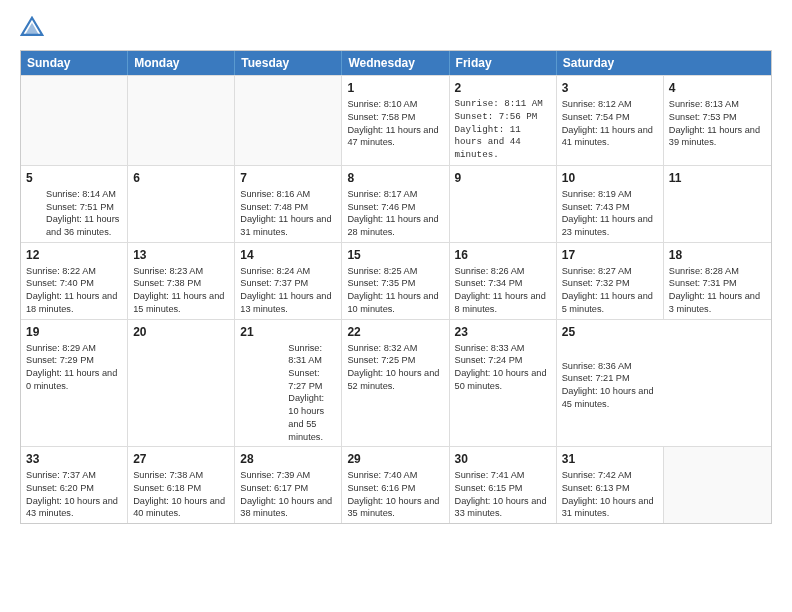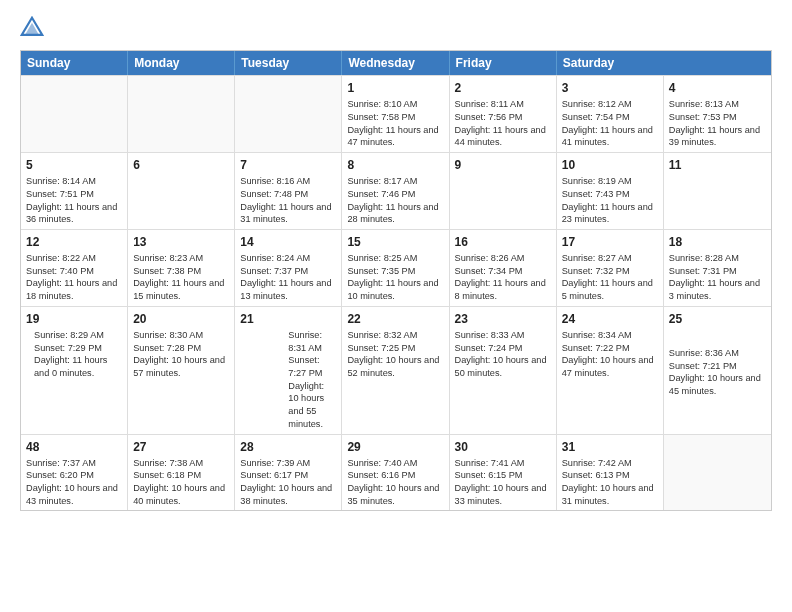--- a/index.html
+++ b/index.html
@@ -149,41 +149,41 @@
           <div class="cal-cell empty"></div>
           <div class="cal-cell empty"></div>
           <div class="cal-cell">
             <div class="day-number">1</div>
             <div class="cell-text" style="white-space: pre-line;">Sunrise: 8:10 AM
 Sunset: 7:58 PM
 Daylight: 11 hours and 47 minutes.</div>
           </div>
           <div class="cal-cell">
             <div class="day-number">2</div>
-            <div class="cell-text" style="white-space: pre-line;">Sunrise: 8:11 AM
+            <div class="cell-text" style="white-space: pre-line; font-family: Liberation Mono, monospace;">Sunrise: 8:11 AM
 Sunset: 7:56 PM
 Daylight: 11 hours and 44 minutes.</div>
           </div>
           <div class="cal-cell">
             <div class="day-number">3</div>
             <div class="cell-text" style="white-space: pre-line;">Sunrise: 8:12 AM
 Sunset: 7:54 PM
 Daylight: 11 hours and 41 minutes.</div>
           </div>
           <div class="cal-cell">
             <div class="day-number">4</div>
             <div class="cell-text" style="white-space: pre-line;">Sunrise: 8:13 AM
 Sunset: 7:53 PM
 Daylight: 11 hours and 39 minutes.</div>
           </div>
         </div>
         <div class="cal-row">
           <div class="cal-cell">
             <div class="day-number">5</div>
-            <div class="cell-text" style="white-space: pre-line;">Sunrise: 8:14 AM
+            <div class="cell-text" style="white-space: pre-line; margin-left: 20px;">Sunrise: 8:14 AM
 Sunset: 7:51 PM
 Daylight: 11 hours and 36 minutes.</div>
           </div>
           <div class="cal-cell">
             <div class="day-number">6</div>
           </div>
           <div class="cal-cell">
             <div class="day-number">7</div>
             <div class="cell-text" style="white-space: pre-line;">Sunrise: 8:16 AM
 Sunset: 7:48 PM
@@ -248,64 +248,55 @@
           <div class="cal-cell">
             <div class="day-number">18</div>
             <div class="cell-text" style="white-space: pre-line;">Sunrise: 8:28 AM
 Sunset: 7:31 PM
 Daylight: 11 hours and 3 minutes.</div>
           </div>
         </div>
         <div class="cal-row">
           <div class="cal-cell">
             <div class="day-number">19</div>
-            <div class="cell-text" style="white-space: pre-line; margin-left: 8px;">Sunrise: 8:29 AM
+            <div class="cell-text" style="white-space: pre-line;">Sunrise: 8:29 AM
 Sunset: 7:29 PM
 Daylight: 11 hours and 0 minutes.</div>
           </div>
           <div class="cal-cell">
             <div class="day-number">20</div>
-            <div class="cell-text" style="white-space: pre-line;">Sunrise: 8:30 AM
-Sunset: 7:28 PM
-Daylight: 10 hours and 57 minutes.</div>
           </div>
           <div class="cal-cell">
             <div class="day-number">21</div>
             <div class="cell-text" style="white-space: pre-line; margin-left: 48px;">Sunrise: 8:31 AM
 Sunset: 7:27 PM
 Daylight: 10 hours and 55 minutes.</div>
           </div>
           <div class="cal-cell">
             <div class="day-number">22</div>
             <div class="cell-text" style="white-space: pre-line;">Sunrise: 8:32 AM
 Sunset: 7:25 PM
 Daylight: 10 hours and 52 minutes.</div>
           </div>
           <div class="cal-cell">
             <div class="day-number">23</div>
             <div class="cell-text" style="white-space: pre-line;">Sunrise: 8:33 AM
 Sunset: 7:24 PM
 Daylight: 10 hours and 50 minutes.</div>
           </div>
           <div class="cal-cell">
-            <div class="day-number">24</div>
-            <div class="cell-text" style="white-space: pre-line;">Sunrise: 8:34 AM
-Sunset: 7:22 PM
-Daylight: 10 hours and 47 minutes.</div>
-          </div>
-          <div class="cal-cell">
             <div class="day-number">25</div>
             <div class="cell-text" style="white-space: pre-line; margin-top: 20px;">Sunrise: 8:36 AM
 Sunset: 7:21 PM
 Daylight: 10 hours and 45 minutes.</div>
           </div>
         </div>
         <div class="cal-row">
           <div class="cal-cell">
-            <div class="day-number">48</div>
+            <div class="day-number">33</div>
             <div class="cell-text" style="white-space: pre-line;">Sunrise: 7:37 AM
 Sunset: 6:20 PM
 Daylight: 10 hours and 43 minutes.</div>
           </div>
           <div class="cal-cell">
             <div class="day-number">27</div>
             <div class="cell-text" style="white-space: pre-line;">Sunrise: 7:38 AM
 Sunset: 6:18 PM
 Daylight: 10 hours and 40 minutes.</div>
           </div>

